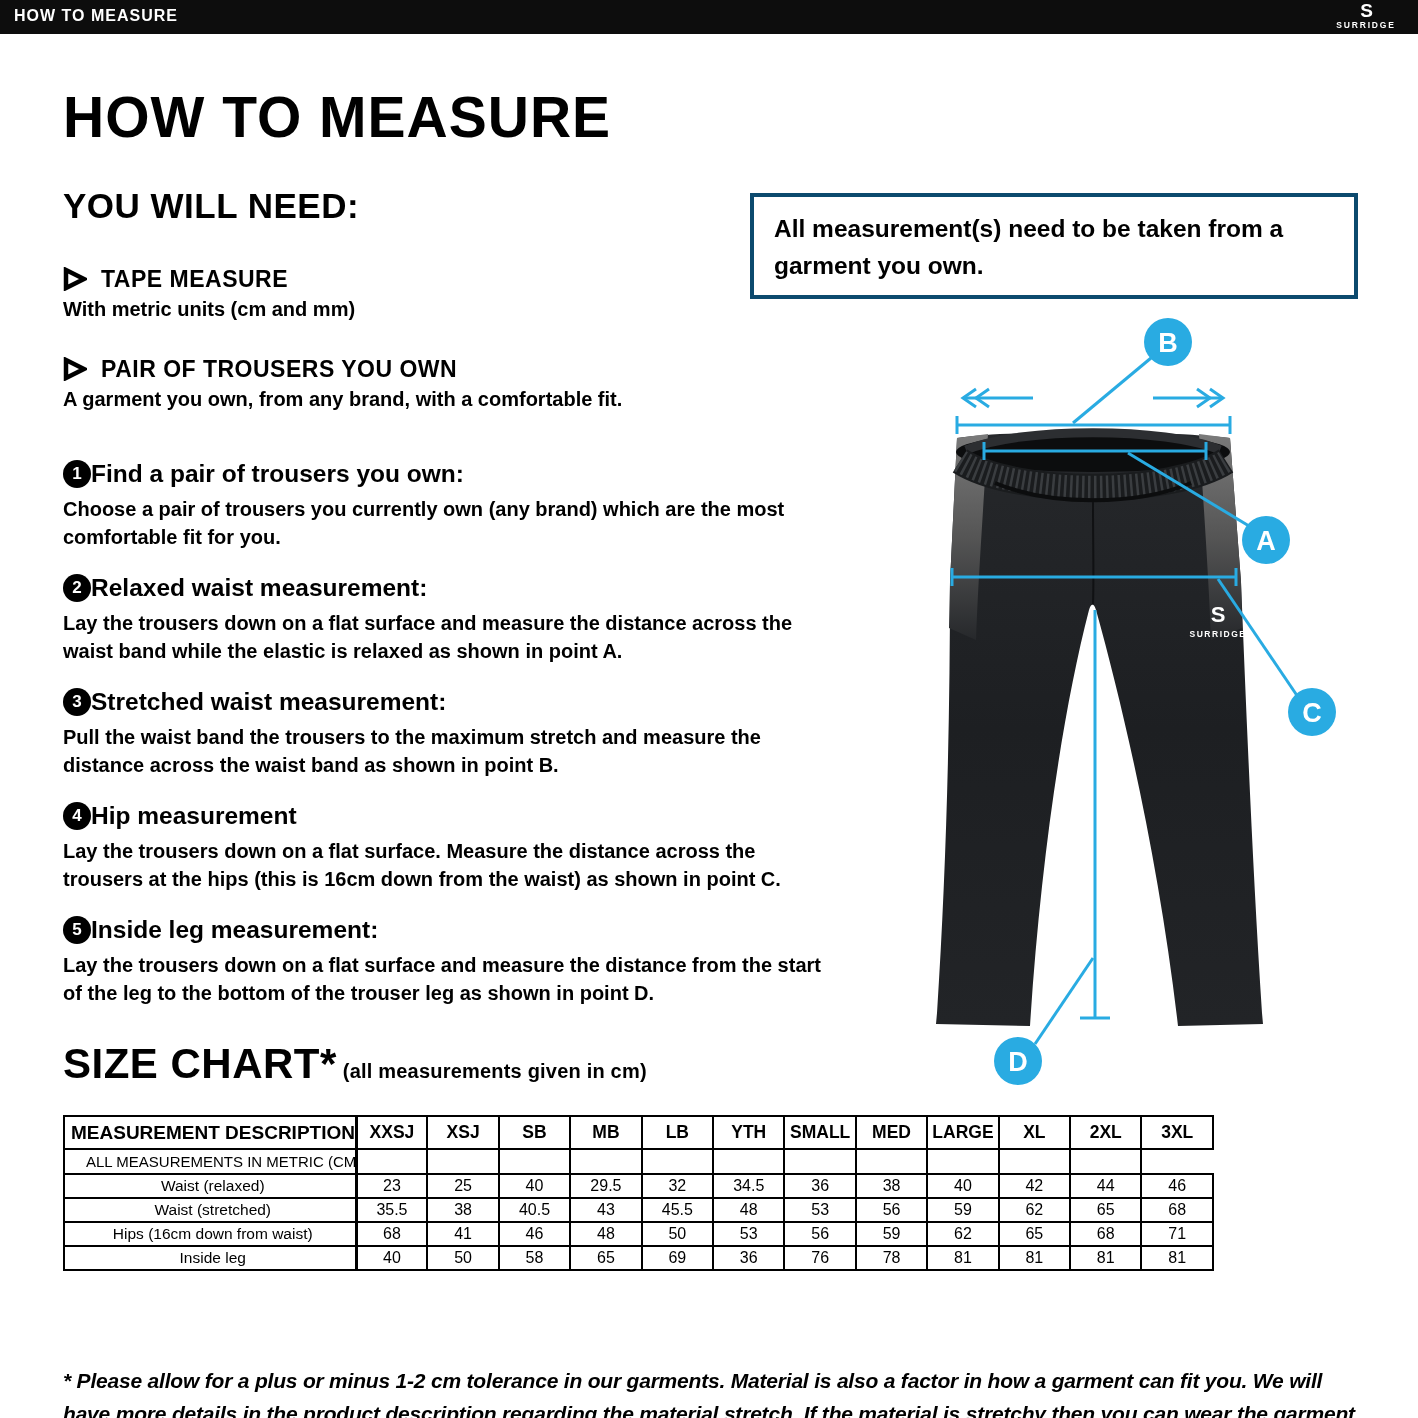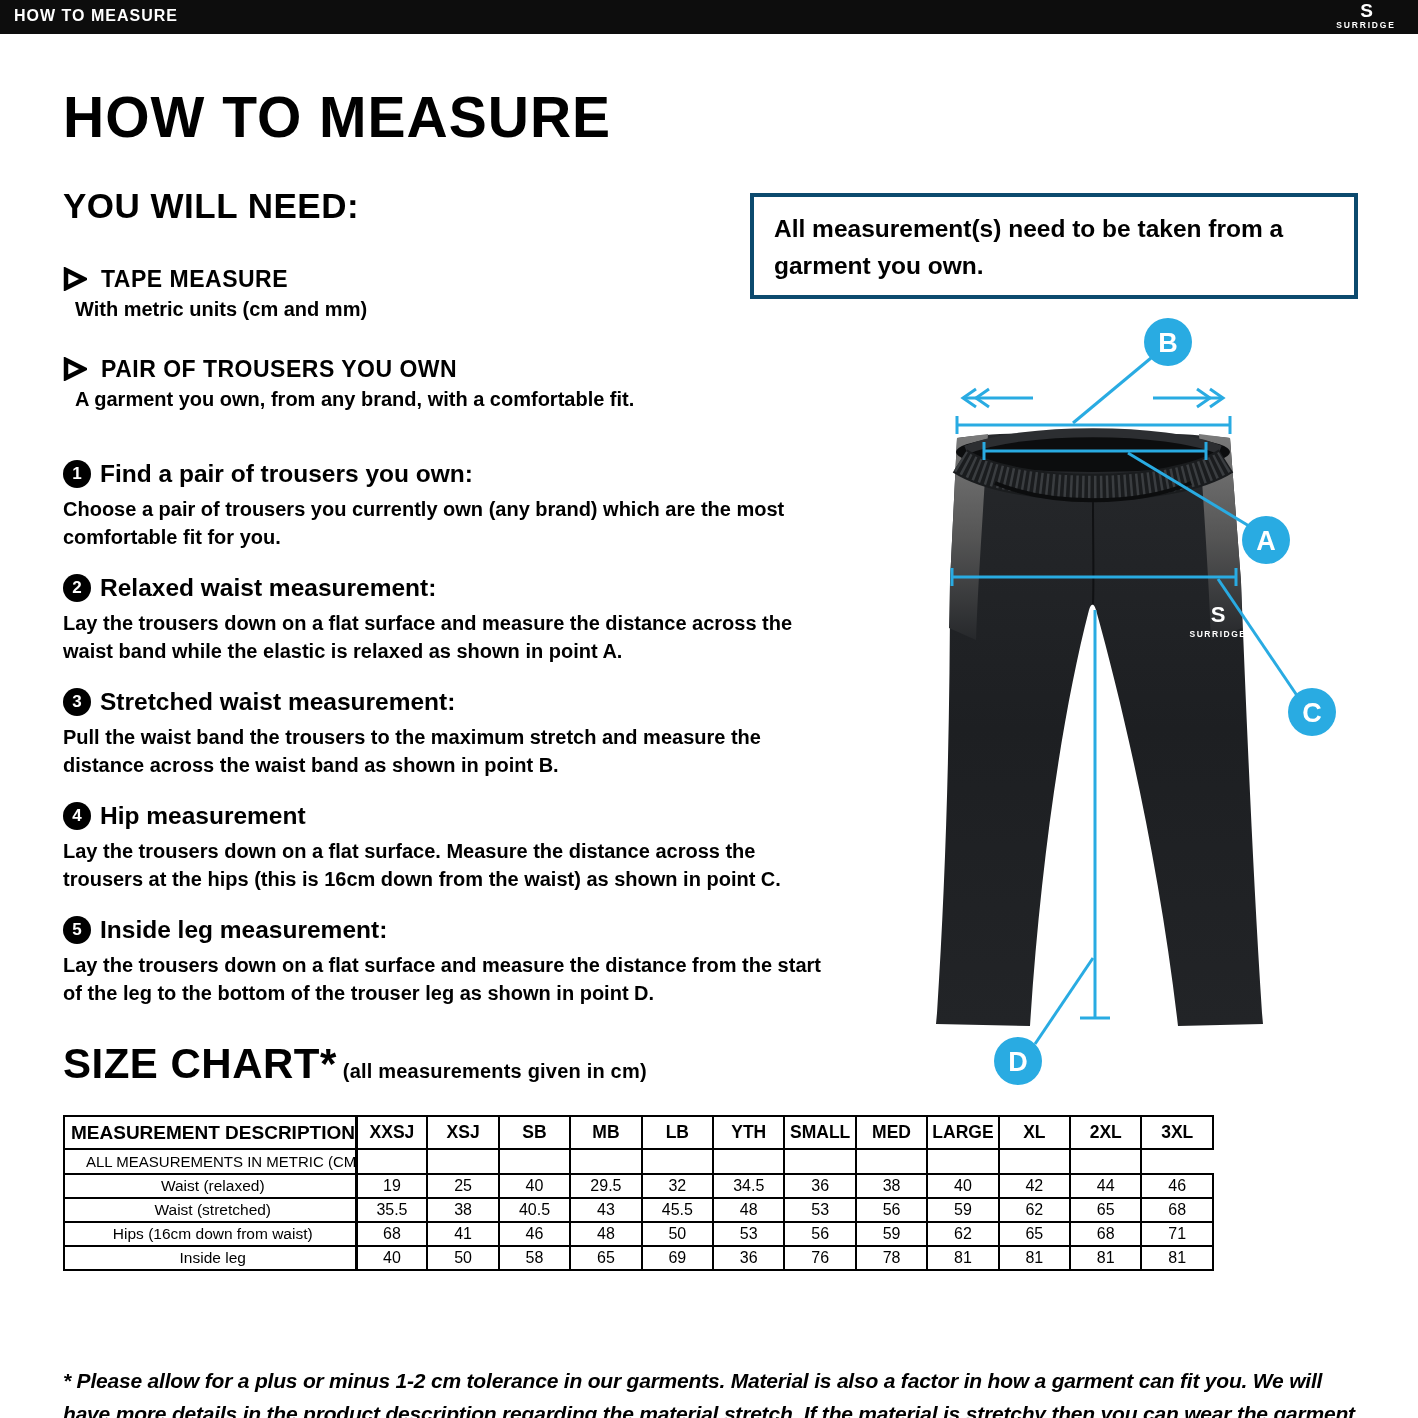--- a/index.html
+++ b/index.html
@@ -17,27 +17,27 @@
   .brand-text { font-size:8.5px; font-weight:700; letter-spacing:1.8px; line-height:10px; }
 
   
   .page-title { position:absolute; left:63px; top:84px; font-size:57px; font-weight:800; letter-spacing:1px; }
   .need-heading { position:absolute; left:63px; top:186px; font-size:35px; font-weight:800; letter-spacing:0.5px; }
 
   
   .need-item { position:absolute; left:63px; width:700px; }
   .tri-icon { position:absolute; left:0; top:1px; width:24px; height:24px; }
   .need-label { position:absolute; left:38px; top:0; font-size:23px; font-weight:800; letter-spacing:0.5px; }
-  .need-desc { position:absolute; left:12px; top:32px; font-size:20px; font-weight:600; }
+  .need-desc { position:absolute; left:0; top:32px; font-size:20px; font-weight:600; }
 
   
   .step { position:absolute; left:63px; width:780px; }
   .badge { display:inline-block; width:28px; height:28px; border-radius:50%; background:#000; color:#fff;
            font-size:17px; font-weight:800; text-align:center; line-height:28px; vertical-align:middle; }
-  .step-title { font-size:24.5px; font-weight:800; margin-left:9px; vertical-align:middle; }
+  .step-title { font-size:24.5px; font-weight:800; vertical-align:middle; }
   .step-body { margin-top:8px; font-size:20px; font-weight:600; line-height:1.38; max-width:775px; }
 
   
   .note-box { position:absolute; left:750px; top:193px; width:608px; height:106px;
               border:4px solid #0c4a6e; padding:14px 20px; font-size:24.5px; font-weight:700; line-height:1.5; }
 
   
   .figure { position:absolute; left:900px; top:310px; width:470px; height:800px; }
 
   
@@ -238,21 +238,21 @@
         <td></td>
         <td></td>
         <td></td>
         <td></td>
         <td></td>
         <td></td>
         <td></td>
   </tr>
   <tr class="datarow">
     <td class="lbl">Waist (relaxed)</td>
-    <td>19</td>
+    <td>23</td>
     <td>25</td>
     <td>40</td>
     <td>29.5</td>
     <td>32</td>
     <td>34.5</td>
     <td>36</td>
     <td>38</td>
     <td>40</td>
     <td>42</td>
     <td>44</td>

